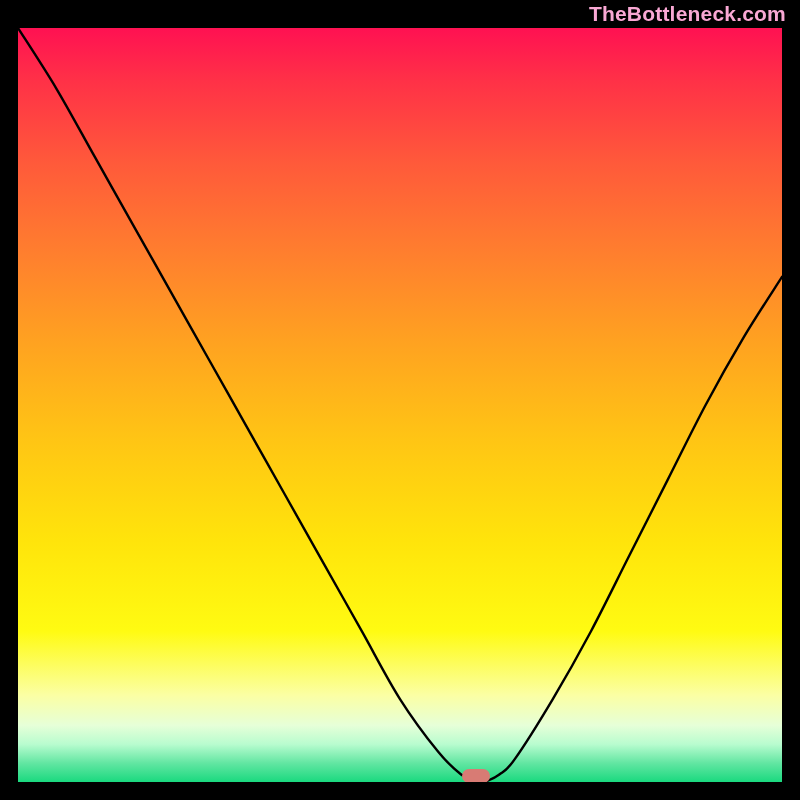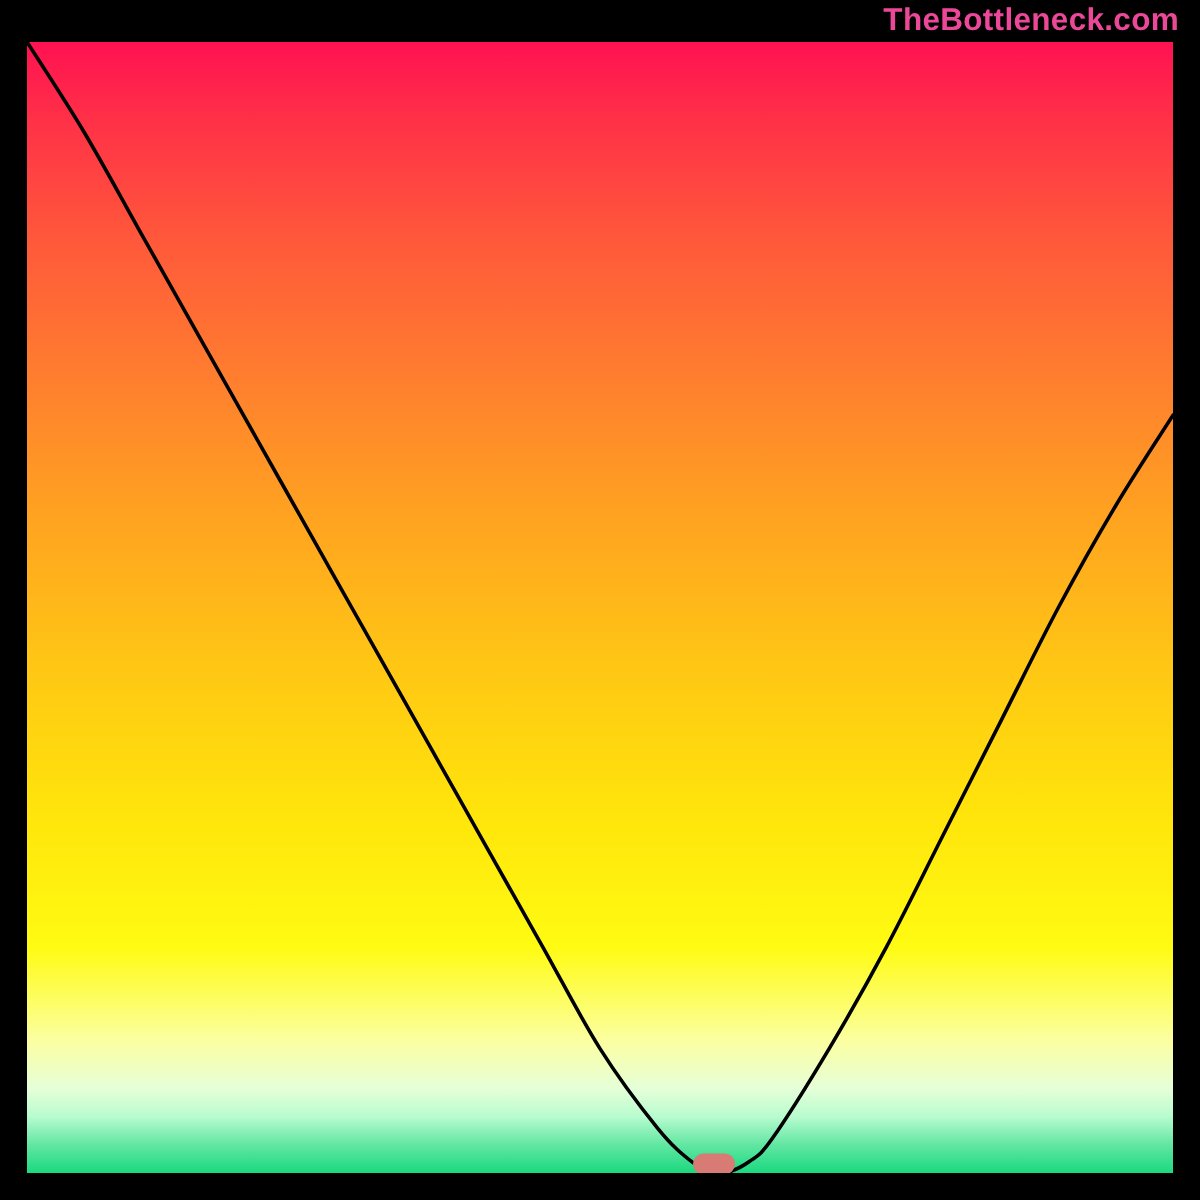--- a/index.html
+++ b/index.html
@@ -14,21 +14,21 @@
   .frame {
     position: relative;
     width: 800px;
     height: 800px;
     background: #000;
   }
   .watermark {
     position: absolute;
     top: 2px;
     right: 14px;
-    color: #ec4899;
+    color: #f9a8d4;
     font-size: 21px;
     font-weight: 600;
     letter-spacing: 0.2px;
     z-index: 50;
   }
   .plot-area {
     position: absolute;
     left: 18px;
     top: 28px;
     width: 764px;

